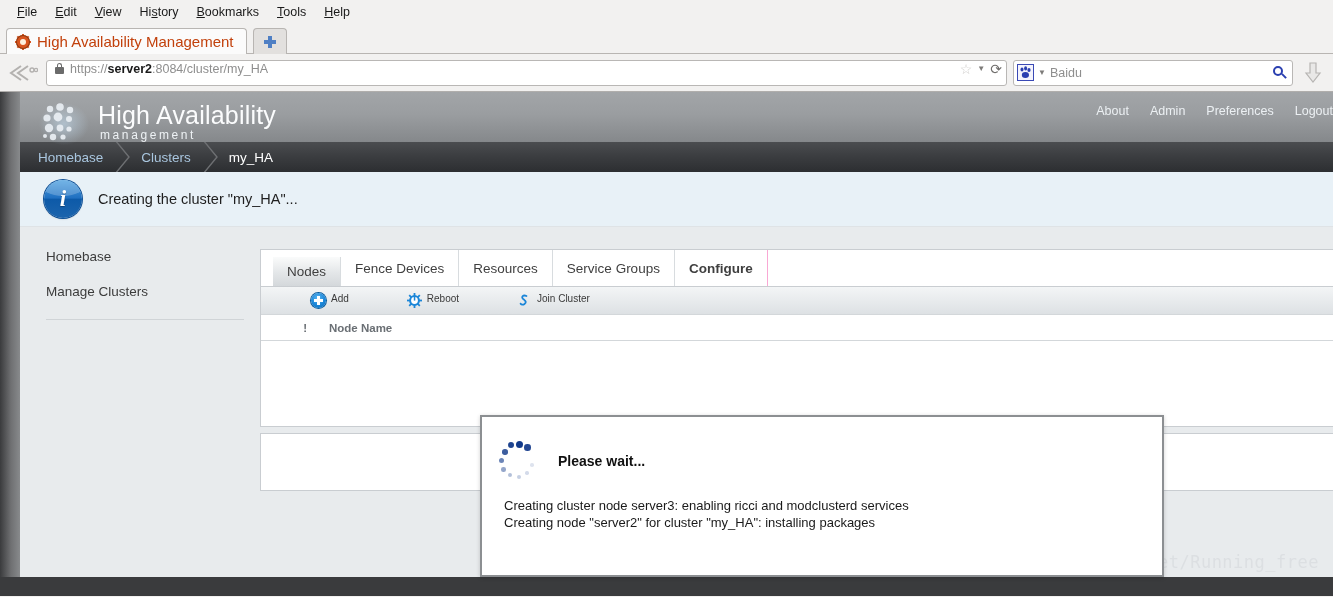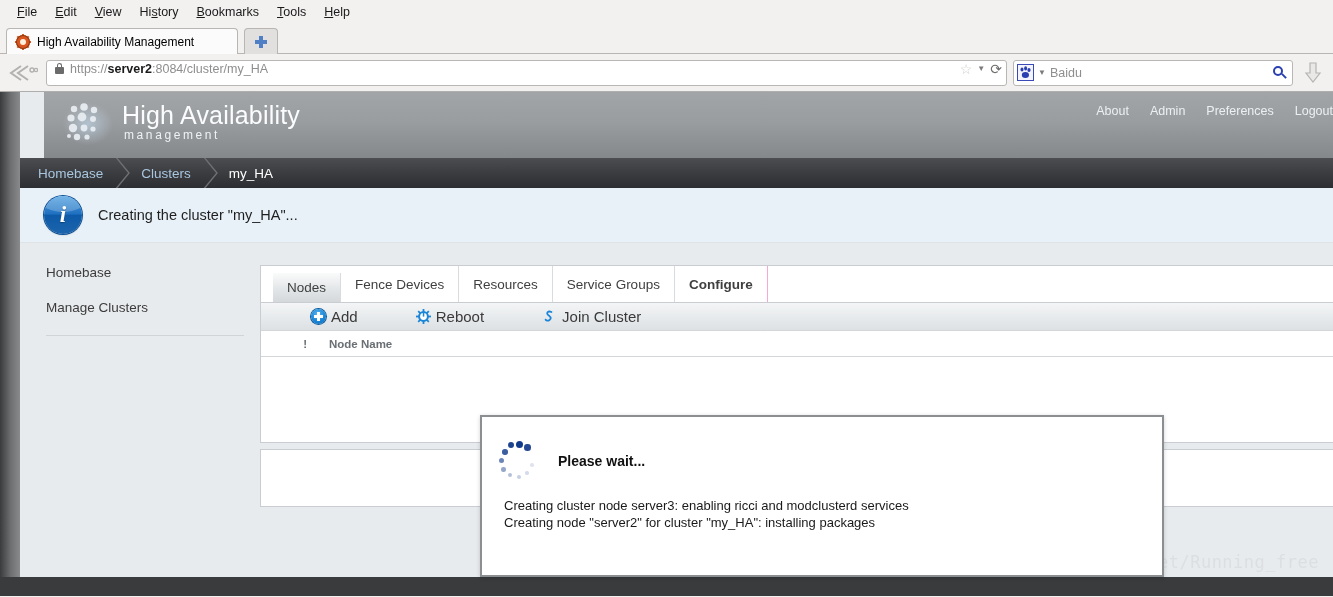--- a/index.html
+++ b/index.html
@@ -27,21 +27,21 @@
     height: 30px; background: #f2f1f0;
     display: flex; align-items: flex-end; padding-left: 6px;
     border-bottom: 1px solid #b8b5b2;
   }
   .tab {
     height: 26px; display: flex; align-items: center; gap: 6px;
     background: #fbfbfb; border: 1px solid #b8b5b2; border-bottom: none;
     border-radius: 4px 4px 0 0; padding: 0 12px 0 8px; min-width: 232px;
     position: relative; top: 1px;
   }
-  .tab-title { font-size: 12px; color: #000000; white-space: nowrap; }
+  .tab-title { font-size: 15px; color: #c2410c; white-space: nowrap; }
   .favicon {
     width: 16px; height: 16px; flex: 0 0 16px; position: relative;
   }
   .favicon .gear-out {
     position: absolute; inset: 1px; border-radius: 50%;
     background: #d9541e;
     box-shadow: 0 0 0 1px #8a3a12 inset;
   }
   .favicon .gear-in {
     position: absolute; left: 5px; top: 5px; width: 6px; height: 6px;
@@ -128,24 +128,23 @@
   }
   .bottomframe {
     position: absolute; left: 0; bottom: 0; width: 1333px; height: 19px;
     background: #3a3b3d;
   }
 
   .page { position: absolute; left: 20px; top: 0; width: 1313px; height: 485px; background: #e8ebed; }
 
   
   .appheader {
-    height: 66px;
+    height: 50px;
     background: linear-gradient(to bottom, #a2a5a8 0%, #9a9da0 45%, #85888b 100%);
     position: relative;
-    margin-left: 24px;
   }
   .logo-wrap { position: absolute; left: 18px; top: 8px; display: flex; align-items: flex-start; }
   .logo-dots { width: 52px; height: 48px; position: relative; }
   .logo-dots .glow {
     position: absolute; left: 0; top: 2px; width: 52px; height: 44px;
     background: radial-gradient(ellipse at 50% 50%, rgba(200,225,245,.55) 0%, rgba(170,200,230,0) 68%);
   }
   .brand { margin-left: 8px; }
   .brand .t1 {
     font-size: 25px; color: #fbfcfd; line-height: 30px; letter-spacing: .2px;
@@ -228,21 +227,21 @@
   }
   .tab-btn:last-child { border-right: 1px solid #f9a8d4; font-weight: bold; }
 
   .toolbar {
     height: 28px; display: flex; align-items: center; gap: 22px;
     padding-left: 14px;
     background: linear-gradient(to bottom, #f3f5f6 0%, #e7eaec 55%, #dde1e4 100%);
     border-bottom: 1px solid #d3d7da;
   }
   .tool {
-    display: flex; align-items: center; gap: 5px; font-size: 15px; color: #3a3a3a;
+    display: flex; gap: 5px; font-size: 10px; color: #3a3a3a;
     cursor: pointer; white-space: nowrap; padding-left: 36px;
   }
   .ic { width: 15px; height: 15px; flex: 0 0 15px; position: relative; }
   .ic-add {
     border-radius: 50%;
     background: radial-gradient(circle at 45% 32%, #57b3ef 0%, #1b86d8 55%, #0c6cb8 100%);
     box-shadow: 0 0 0 1px #0a5c9e;
   }
   .ic-add::before, .ic-add::after { content: ""; position: absolute; background: #fff; }
   .ic-add::before { left: 6px; top: 3px; width: 3px; height: 9px; }

